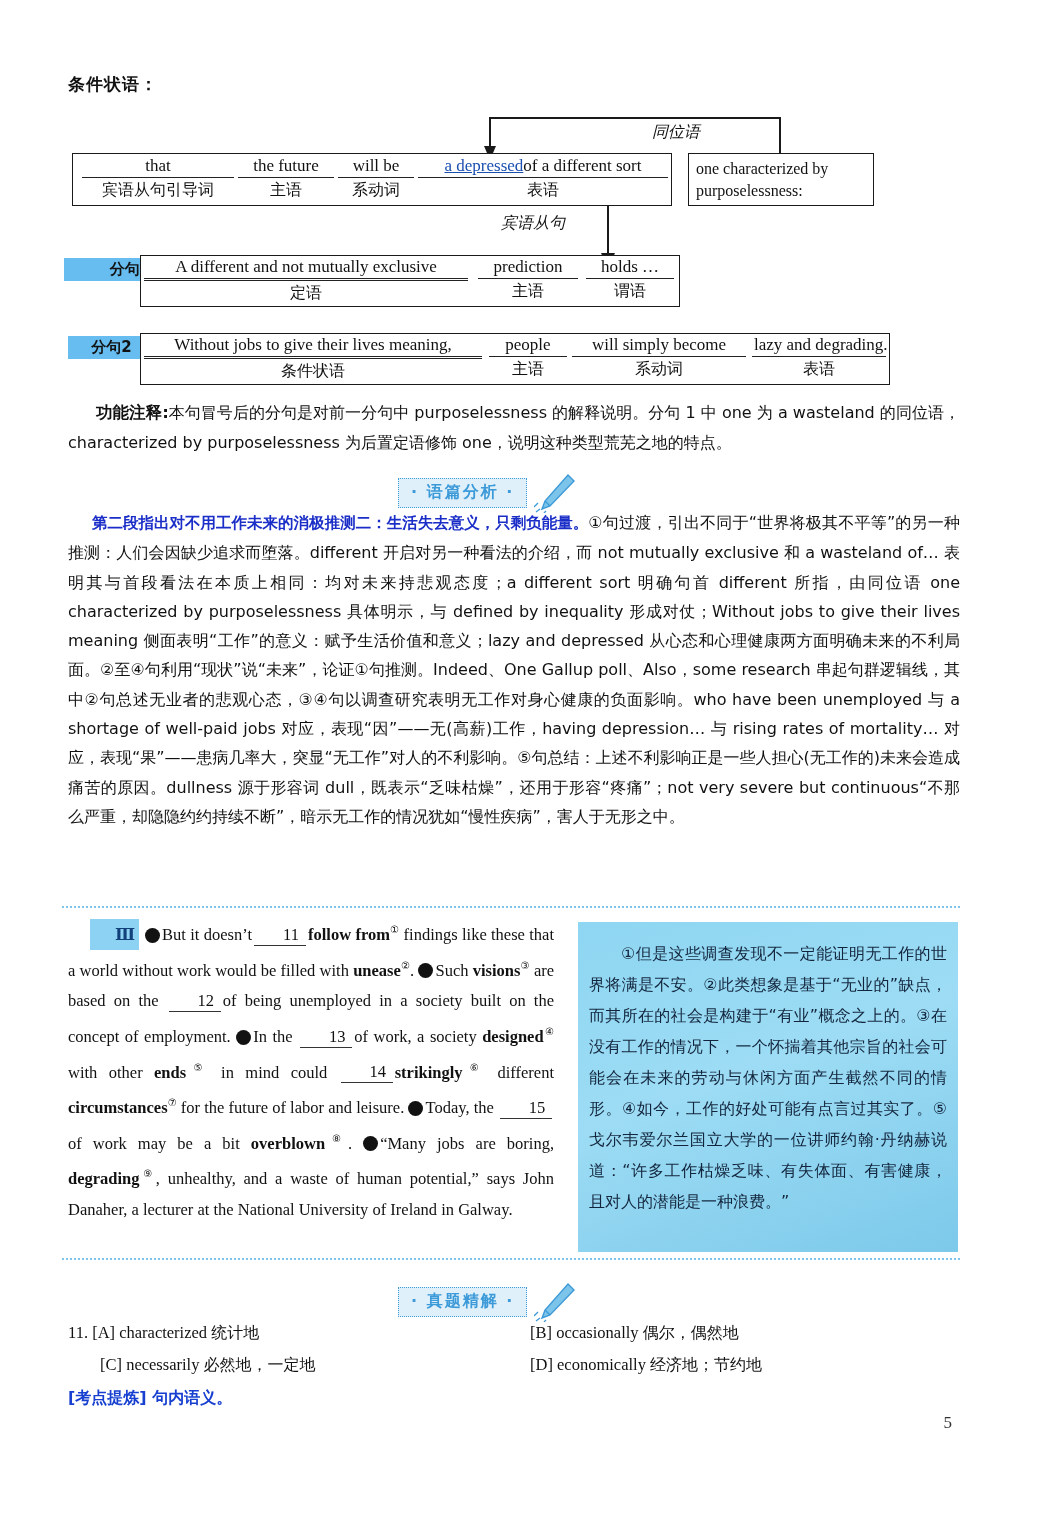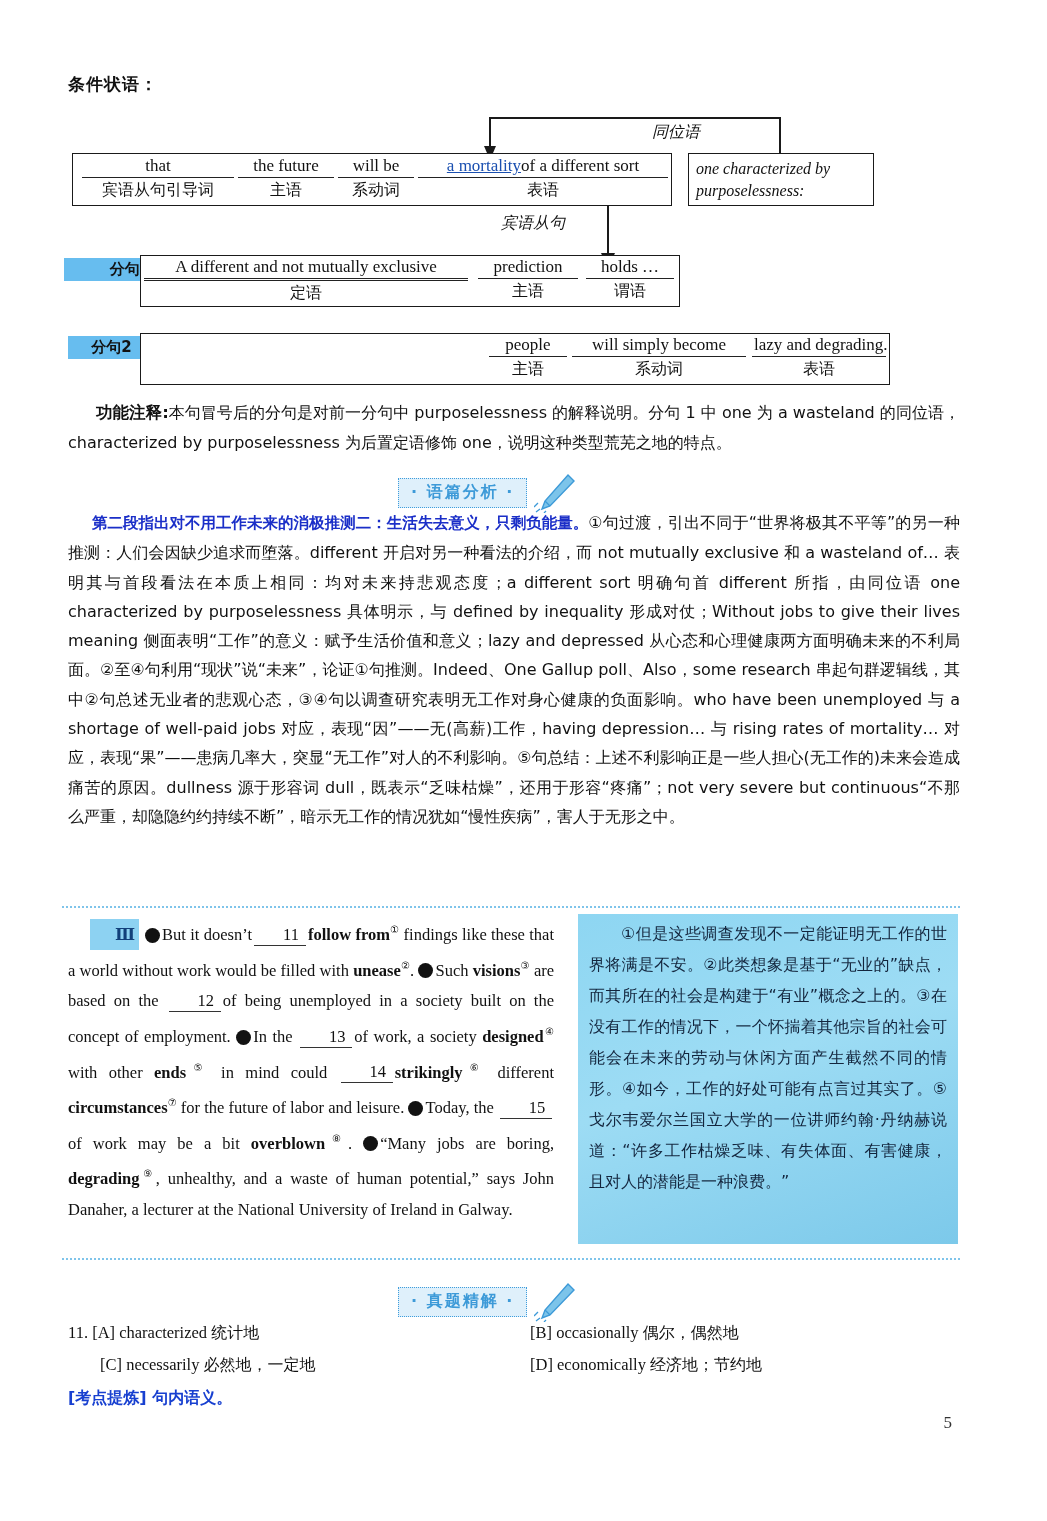--- a/index.html
+++ b/index.html
@@ -35,21 +35,20 @@
   }
 
   
   .diagram { position: absolute; left: 0; top: 0; width: 1047px; height: 400px; }
 
   .dbox {
     position: absolute;
     border: 1.6px solid #1a1a1a;
     box-sizing: border-box;
     background: #fff;
-    font-style: italic;
   }
 
   .cell {
     position: absolute;
     text-align: center;
     box-sizing: border-box;
   }
   .cell .en {
     display: block;
     font-size: 17px;
@@ -190,24 +189,25 @@
     letter-spacing: 1px;
   }
 
   .trans-box {
     position: absolute;
     background: linear-gradient(160deg,#8ed6f2 0%, #9ddcf4 45%, #7cc9ea 100%);
     font-family: "DejaVu Sans", sans-serif;
     font-size: 16px;
     line-height: 31px;
     color: #13253d;
-    padding: 4px 11px 10px 11px;
+    padding: 16px 11px 10px 11px;
     box-sizing: border-box;
     text-align: justify;
     text-justify: inter-character;
+    margin-top: 8px;
   }
 
   
   .ans-line {
     position: absolute;
     font-size: 16.5px;
     line-height: 26px;
     white-space: nowrap;
   }
   .kp {
@@ -252,21 +252,21 @@
       <span class="zh">主语</span>
     </div>
 
     <div class="cell" style="left:338px; top:155px; width:76px;">
       <span class="en">will be</span>
       <span class="zh">系动词</span>
     </div>
 
     <div class="cell" style="left:418px; top:155px; width:250px;">
       <span class="en">
-        <span class="link-blue">a mortality</span><span>of a different sort</span>
+        <span class="link-blue">a depressed</span><span>of a different sort</span>
       </span>
       <span class="zh">表语</span>
     </div>
 
     <div class="dbox freebox" style="left:688px; top:153px; width:186px; height:53px; font-size:16px; line-height:22px; padding:4px 7px;">
       <span>one characterized by</span><br>
       <span>purposelessness:</span>
     </div>
 
     <svg class="connector" style="left:588px; top:205px;" width="40" height="66">
@@ -289,20 +289,24 @@
     </div>
     <div class="cell" style="left:586px; top:256px; width:88px;">
       <span class="en">holds …</span>
       <span class="zh">谓语</span>
     </div>
 
     <div class="tagbox" style="left:68px; top:336px; width:87px; height:23px;">分句2</div>
 
     <div class="dbox" style="left:140px; top:333px; width:750px; height:52px;"></div>
 
+    <div class="cell" style="left:144px; top:334px; width:338px;">
+      <span class="en dbl-under">Without jobs to give their lives meaning,</span>
+      <span class="zh">条件状语</span>
+    </div>
     <div class="cell" style="left:489px; top:334px; width:78px;">
       <span class="en">people</span>
       <span class="zh">主语</span>
     </div>
     <div class="cell" style="left:572px; top:334px; width:174px;">
       <span class="en">will simply become</span>
       <span class="zh">系动词</span>
     </div>
     <div class="cell" style="left:752px; top:334px; width:134px;">
       <span class="en">lazy and degrading.</span>

